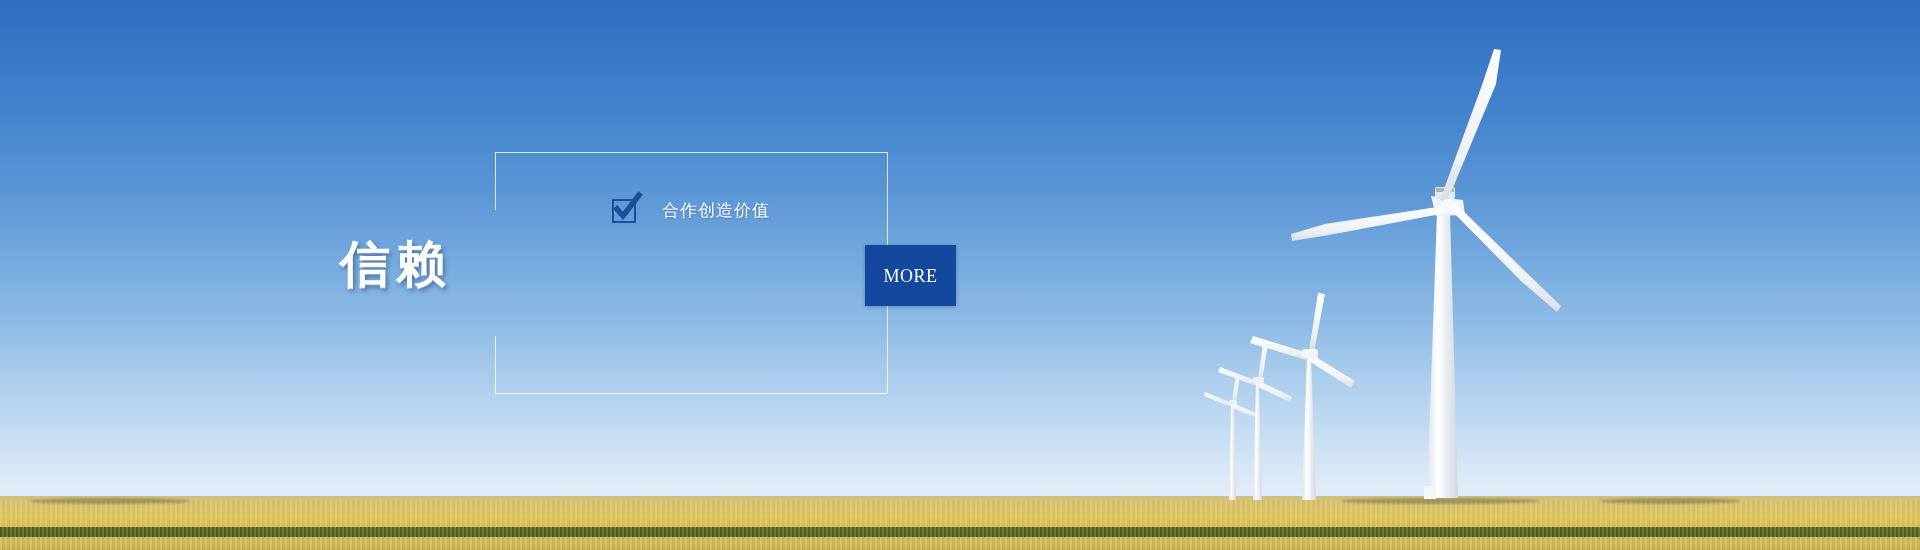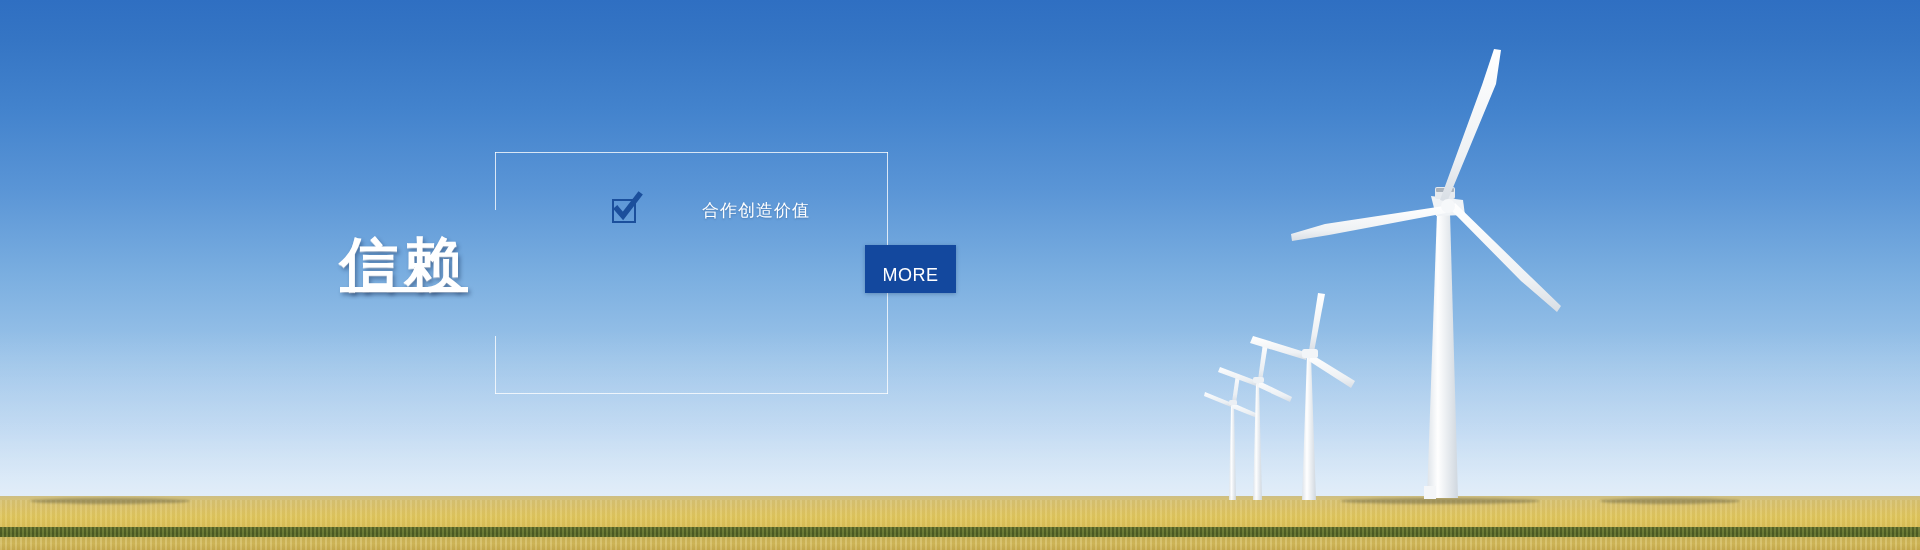--- a/index.html
+++ b/index.html
@@ -89,41 +89,40 @@
   .frame-bottom{left:0;bottom:0;width:393px;height:1px;}
   .frame-left-top{left:0;top:0;width:1px;height:58px;}
   .frame-left-bottom{left:0;bottom:0;width:1px;height:58px;}
 
   
   .headline{
     position:absolute;left:340px;top:225px;
     width:230px;
     font-family:"DejaVu Serif","Liberation Serif",serif;
     font-weight:700;
-    font-size:58px;
+    font-size:50px;
     line-height:78px;
     letter-spacing:6px;
     color:#ffffff;
     text-shadow:
       2px 3px 4px rgba(20,45,85,.45),
       0 1px 0 rgba(255,255,255,.6);
     white-space:nowrap;
-    text-decoration:underline;
   }
 
   
   .checklist{
     position:absolute;left:612px;top:196px;
   }
   .check-row{
     display:flex;align-items:center;
     height:30px;
     margin-bottom:25px;
   }
-  .check-row:last-child{margin-bottom:0;gap:40px;}
+  .check-row:last-child{margin-bottom:0;}
   .checkbox{
     position:relative;
     width:24px;height:24px;
     box-sizing:border-box;
     border:2px solid #1b4f9c;
     flex:0 0 auto;
   }
   .checkbox svg{
     position:absolute;left:-2px;top:-7px;
     width:30px;height:30px;
@@ -135,31 +134,31 @@
     line-height:24px;
     color:#ffffff;
     letter-spacing:1px;
     white-space:nowrap;
     text-shadow:0 1px 2px rgba(25,60,110,.35);
   }
 
   
   .more-btn{
     position:absolute;left:865px;top:245px;
-    width:91px;height:48px;
+    width:91px;height:61px;
     background:#13489e;
     border:0;
     color:#ffffff;
     font-size:18px;
     letter-spacing:.5px;
     line-height:60px;
     text-align:center;
     cursor:pointer;
     padding:0;
-    font-family:Liberation Sans, sans-serif;
+    font-family:Liberation Serif, serif;
     box-shadow:0 1px 4px rgba(10,35,80,.30);
   }
 </style>
 </head>
 <body>
 
 <div class="banner">
 
   <div class="sky"></div>
   <div class="sky-haze"></div>

